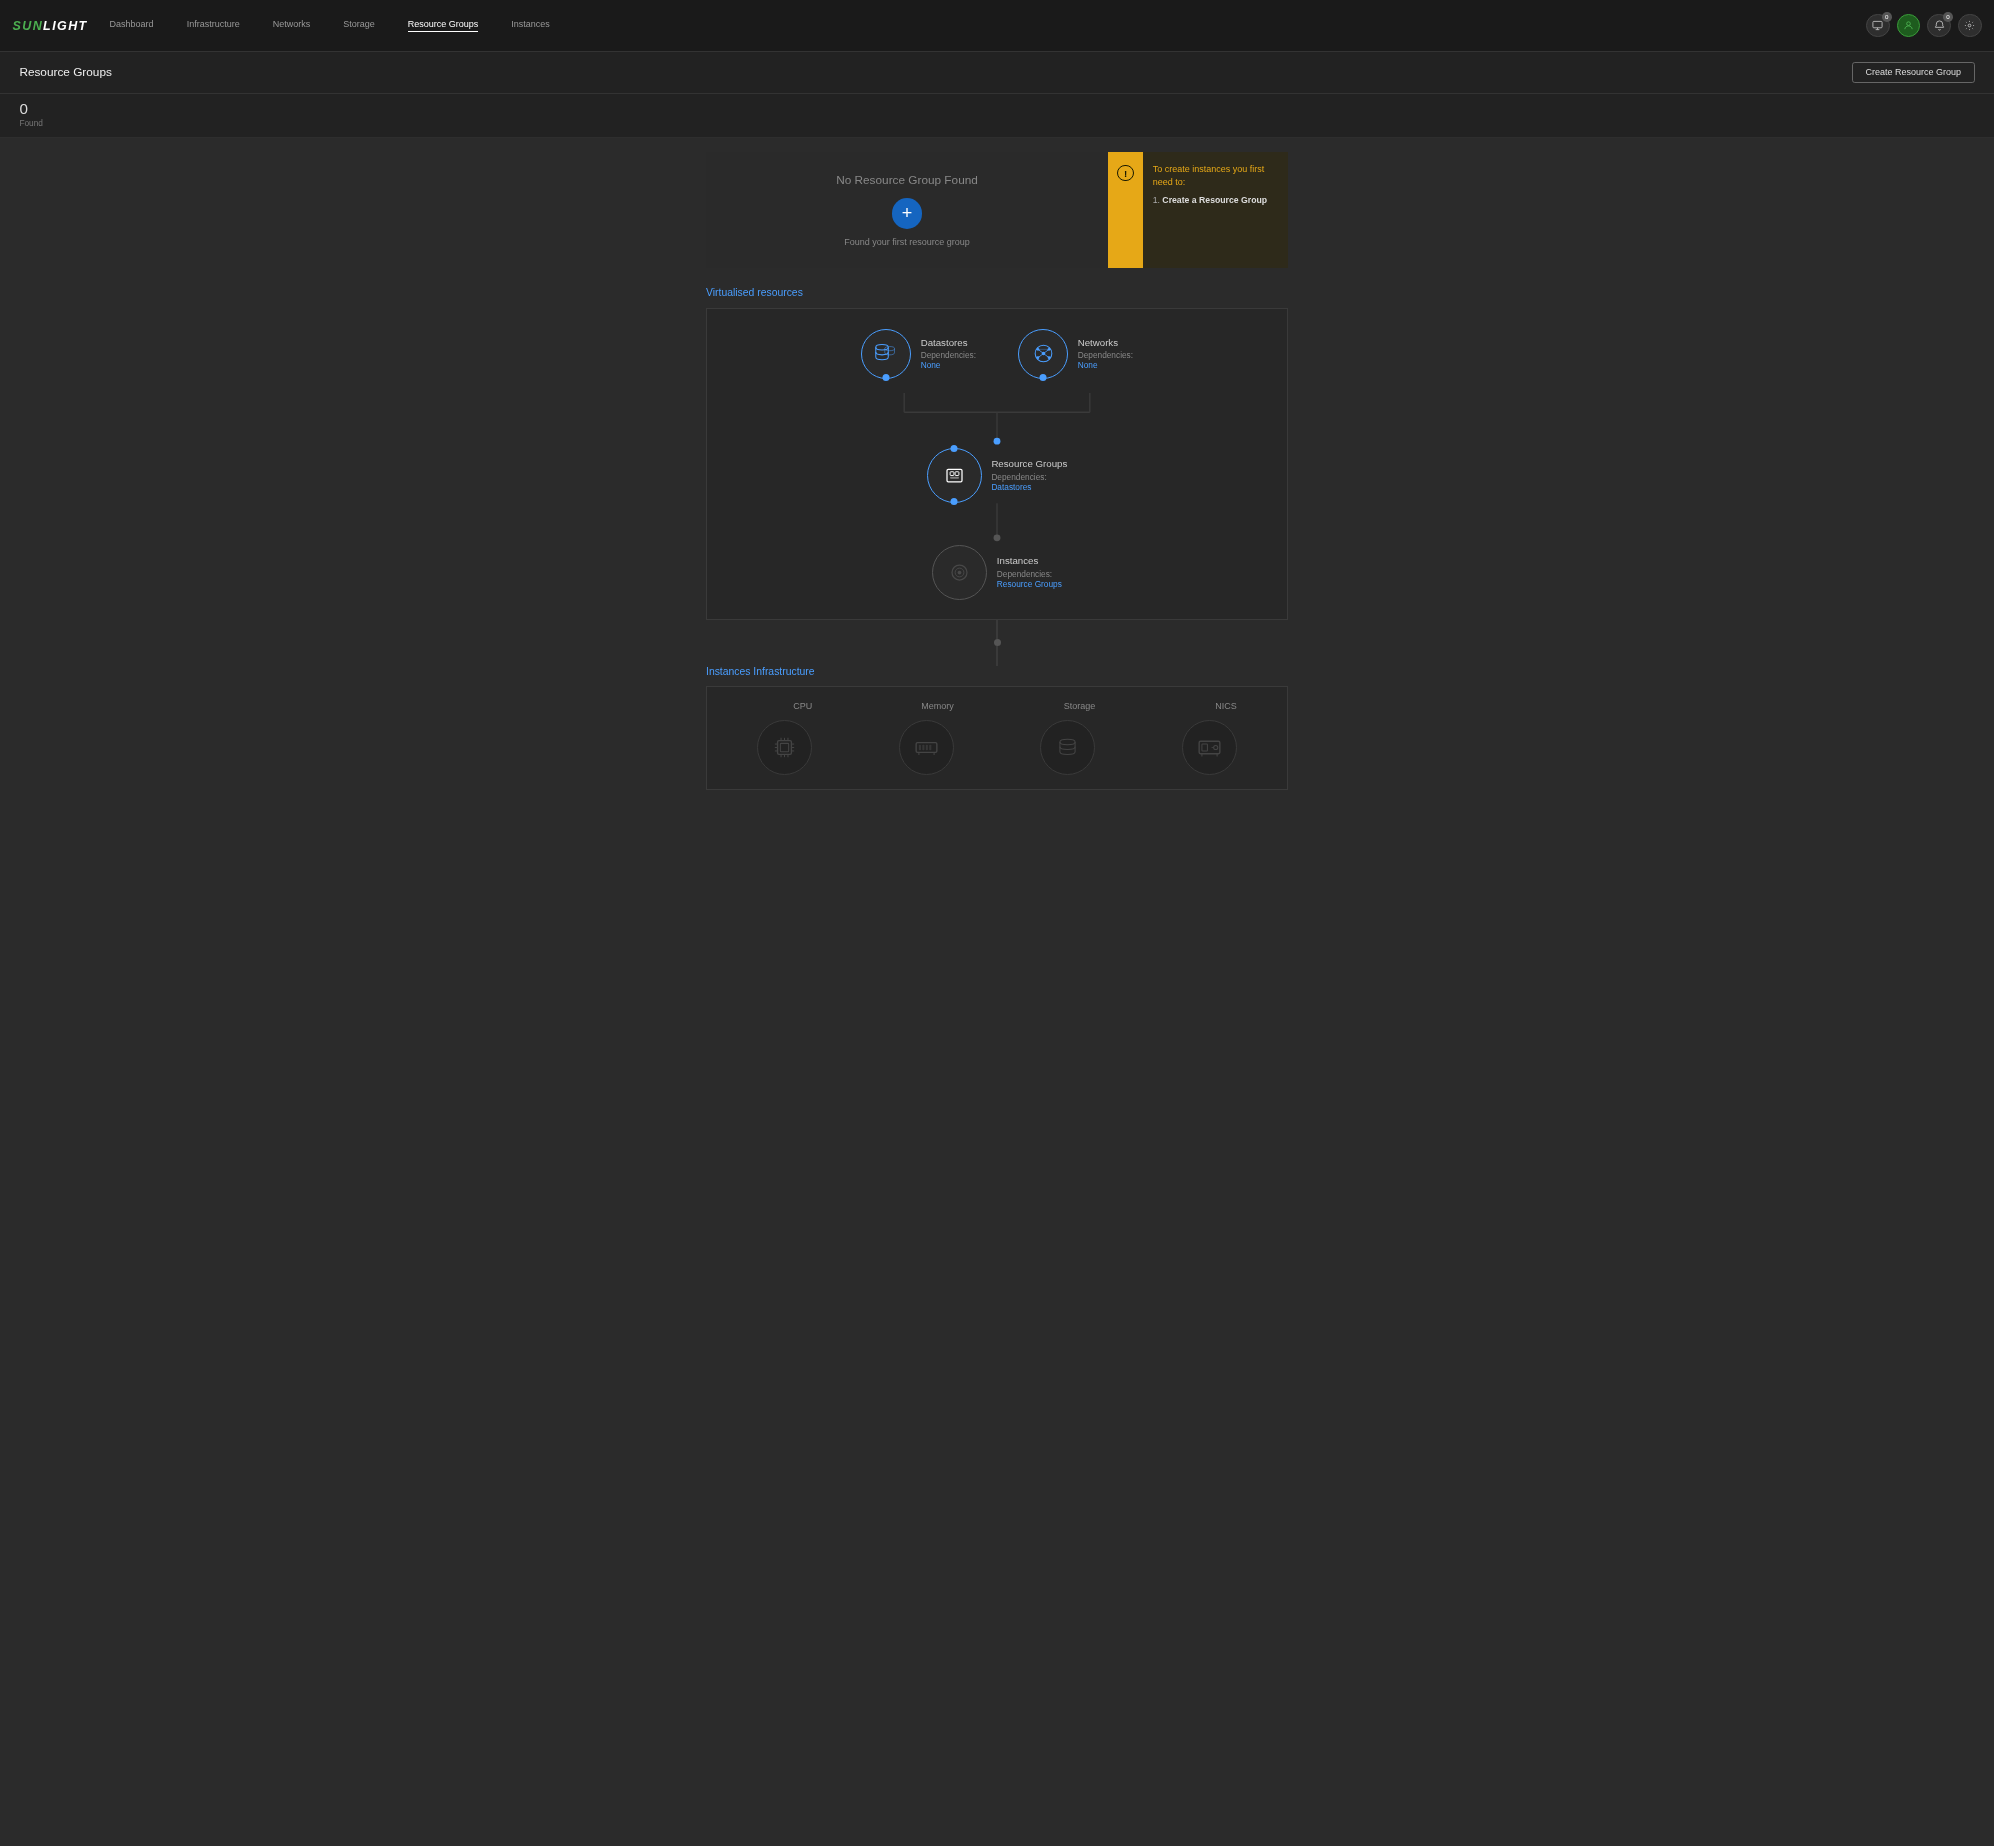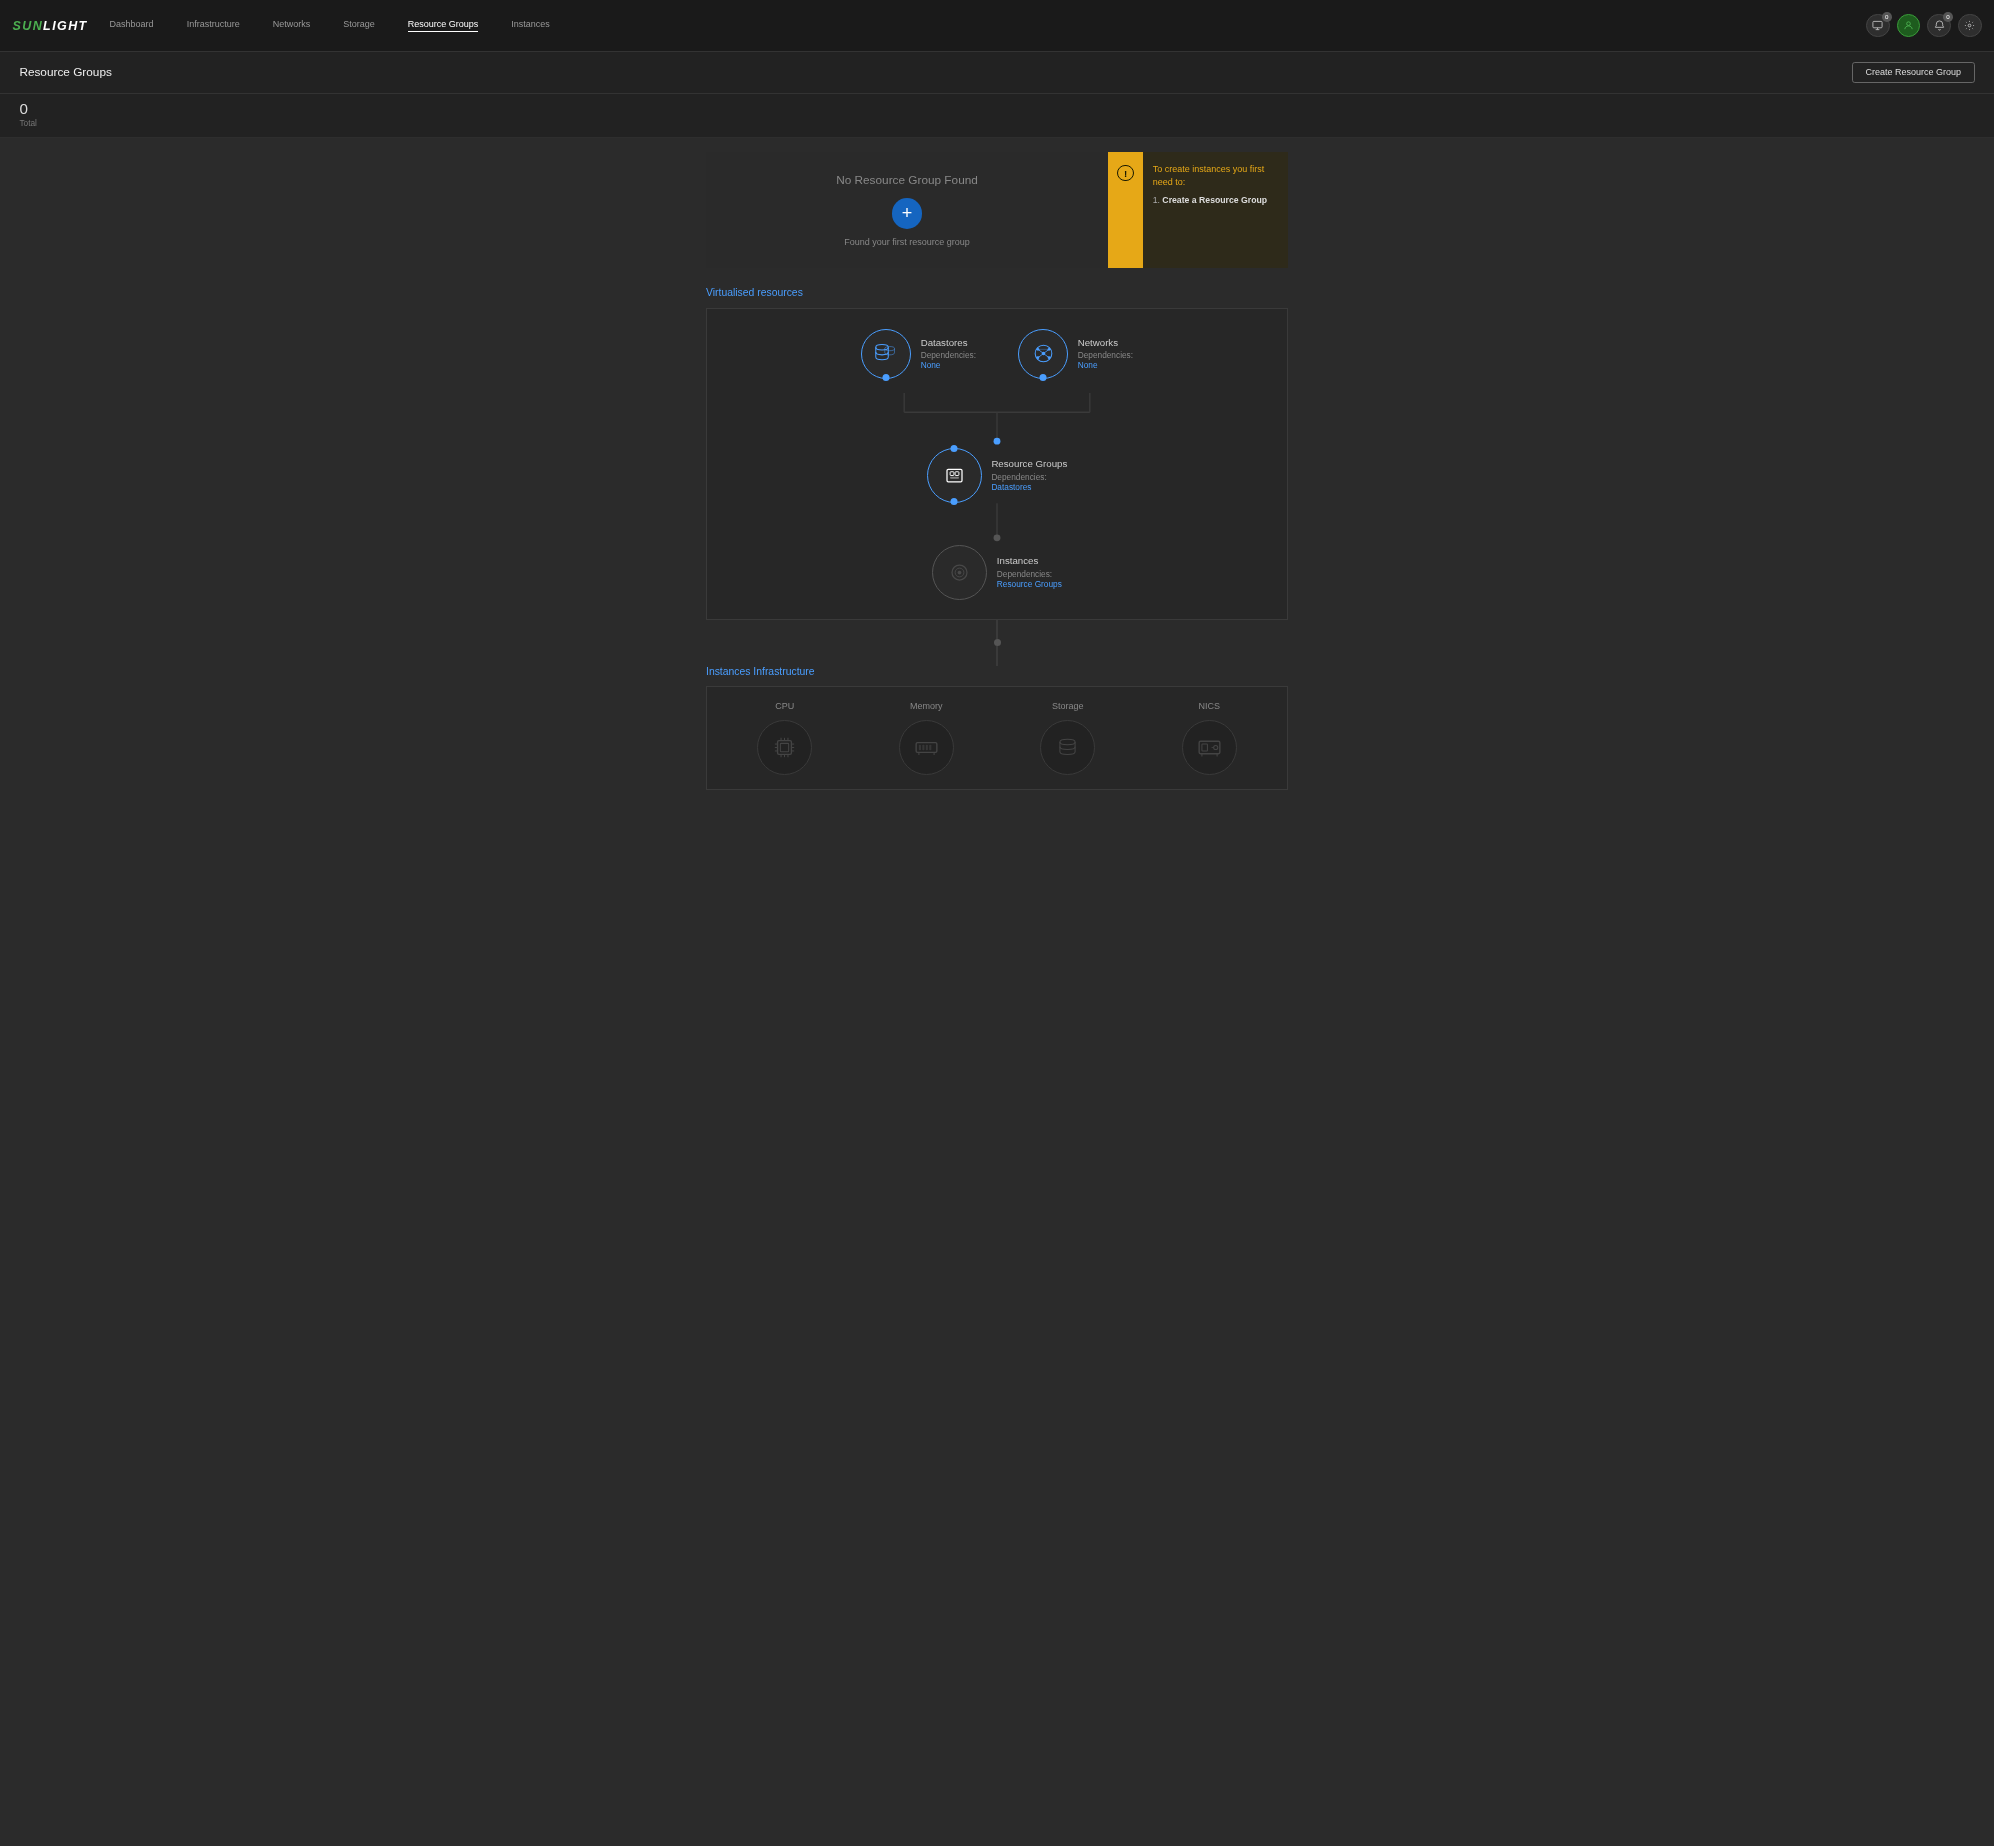--- a/index.html
+++ b/index.html
@@ -301,21 +301,21 @@
       padding: 14px;
     }
     .phys-items {
       display: flex;
       justify-content: space-around;
       gap: 14px;
     }
     .phys-item {
       display: flex;
       flex-direction: column;
-      align-items: center;
+      align-items: flex-end;
       gap: 8.3px;
     }
     .phys-label {
       color: #888;
       font-size: 9px;
     }
     .phys-circle {
       width: 55px;
       height: 55px;
       border-radius: 50%;
@@ -398,21 +398,21 @@
   </div>
 </nav>
 
 <div class="page-header">
   <h1 class="page-title">Resource Groups</h1>
   <button class="btn-create">Create Resource Group</button>
 </div>
 
 <div class="stats-bar">
   <div class="stats-count">0</div>
-  <div class="stats-label">Total</div>
+  <div class="stats-label">Found</div>
 </div>
 
 <div class="main-content">
 
   <div style="max-width:582px; margin:0 auto 19.4px auto; display:flex;">
 
     <div class="no-resource-section">
       <div class="no-resource-title">No Resource Group Found</div>
       <div class="plus-icon">
         <span>+</span>

